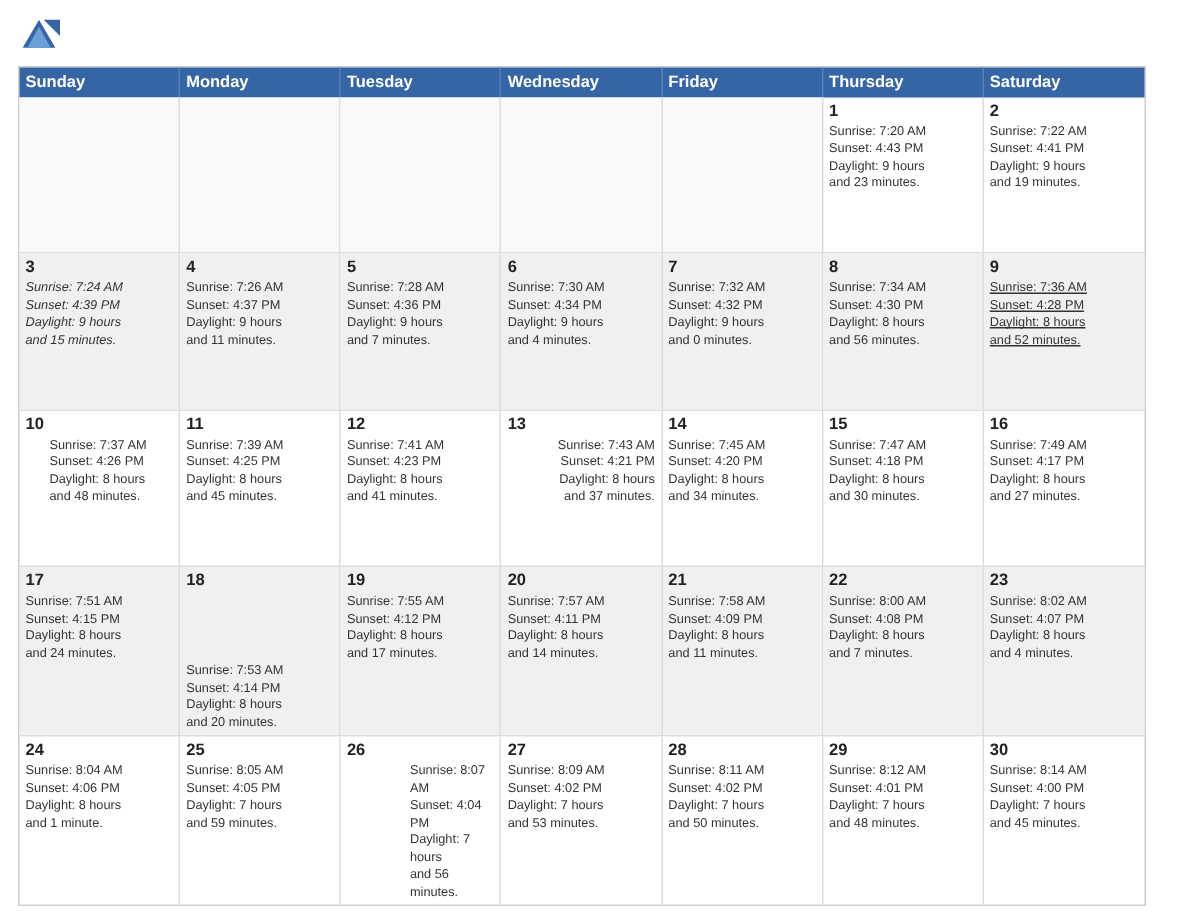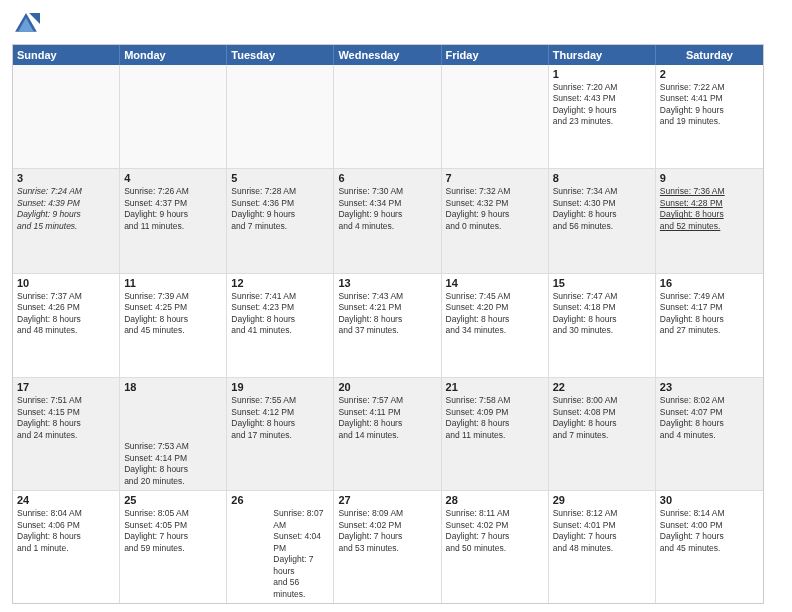--- a/index.html
+++ b/index.html
@@ -57,21 +57,21 @@
       background: #3665a6;
     }
     .cal-header-cell {
       color: #fff;
       font-size: 11px;
       font-weight: bold;
       padding: 4px 4px;
       text-align: left;
       border-right: 1px solid #5580bc;
     }
-    .cal-header-cell:last-child { border-right: none; text-align: center; }
+    .cal-header-cell:last-child { border-right: none; }
     .cal-body {
       flex: 1;
       display: flex;
       flex-direction: column;
     }
     .cal-row {
       display: grid;
       grid-template-columns: repeat(7, 1fr);
       flex: 1;
       border-bottom: 1px solid #ddd;
@@ -202,42 +202,42 @@
             <span class="day-num">9</span>
             <div class="day-info" style="white-space: pre-line; text-decoration: underline;">Sunrise: 7:36 AM
 Sunset: 4:28 PM
 Daylight: 8 hours
 and 52 minutes.</div>
           </div>
         </div>
         <div class="cal-row">
           <div class="cal-cell">
             <span class="day-num">10</span>
-            <div class="day-info" style="white-space: pre-line;">Sunrise: 7:37 AM
+            <div class="day-info" style="white-space: pre-line; margin-left: 16px;">Sunrise: 7:37 AM
 Sunset: 4:26 PM
 Daylight: 8 hours
 and 48 minutes.</div>
           </div>
           <div class="cal-cell">
             <span class="day-num">11</span>
             <div class="day-info" style="white-space: pre-line;">Sunrise: 7:39 AM
 Sunset: 4:25 PM
 Daylight: 8 hours
 and 45 minutes.</div>
           </div>
           <div class="cal-cell">
             <span class="day-num">12</span>
             <div class="day-info" style="white-space: pre-line;">Sunrise: 7:41 AM
 Sunset: 4:23 PM
 Daylight: 8 hours
 and 41 minutes.</div>
           </div>
           <div class="cal-cell">
             <span class="day-num">13</span>
-            <div class="day-info" style="white-space: pre-line;">Sunrise: 7:43 AM
+            <div class="day-info" style="white-space: pre-line; text-align: right;">Sunrise: 7:43 AM
 Sunset: 4:21 PM
 Daylight: 8 hours
 and 37 minutes.</div>
           </div>
           <div class="cal-cell">
             <span class="day-num">14</span>
             <div class="day-info" style="white-space: pre-line;">Sunrise: 7:45 AM
 Sunset: 4:20 PM
 Daylight: 8 hours
 and 34 minutes.</div>

